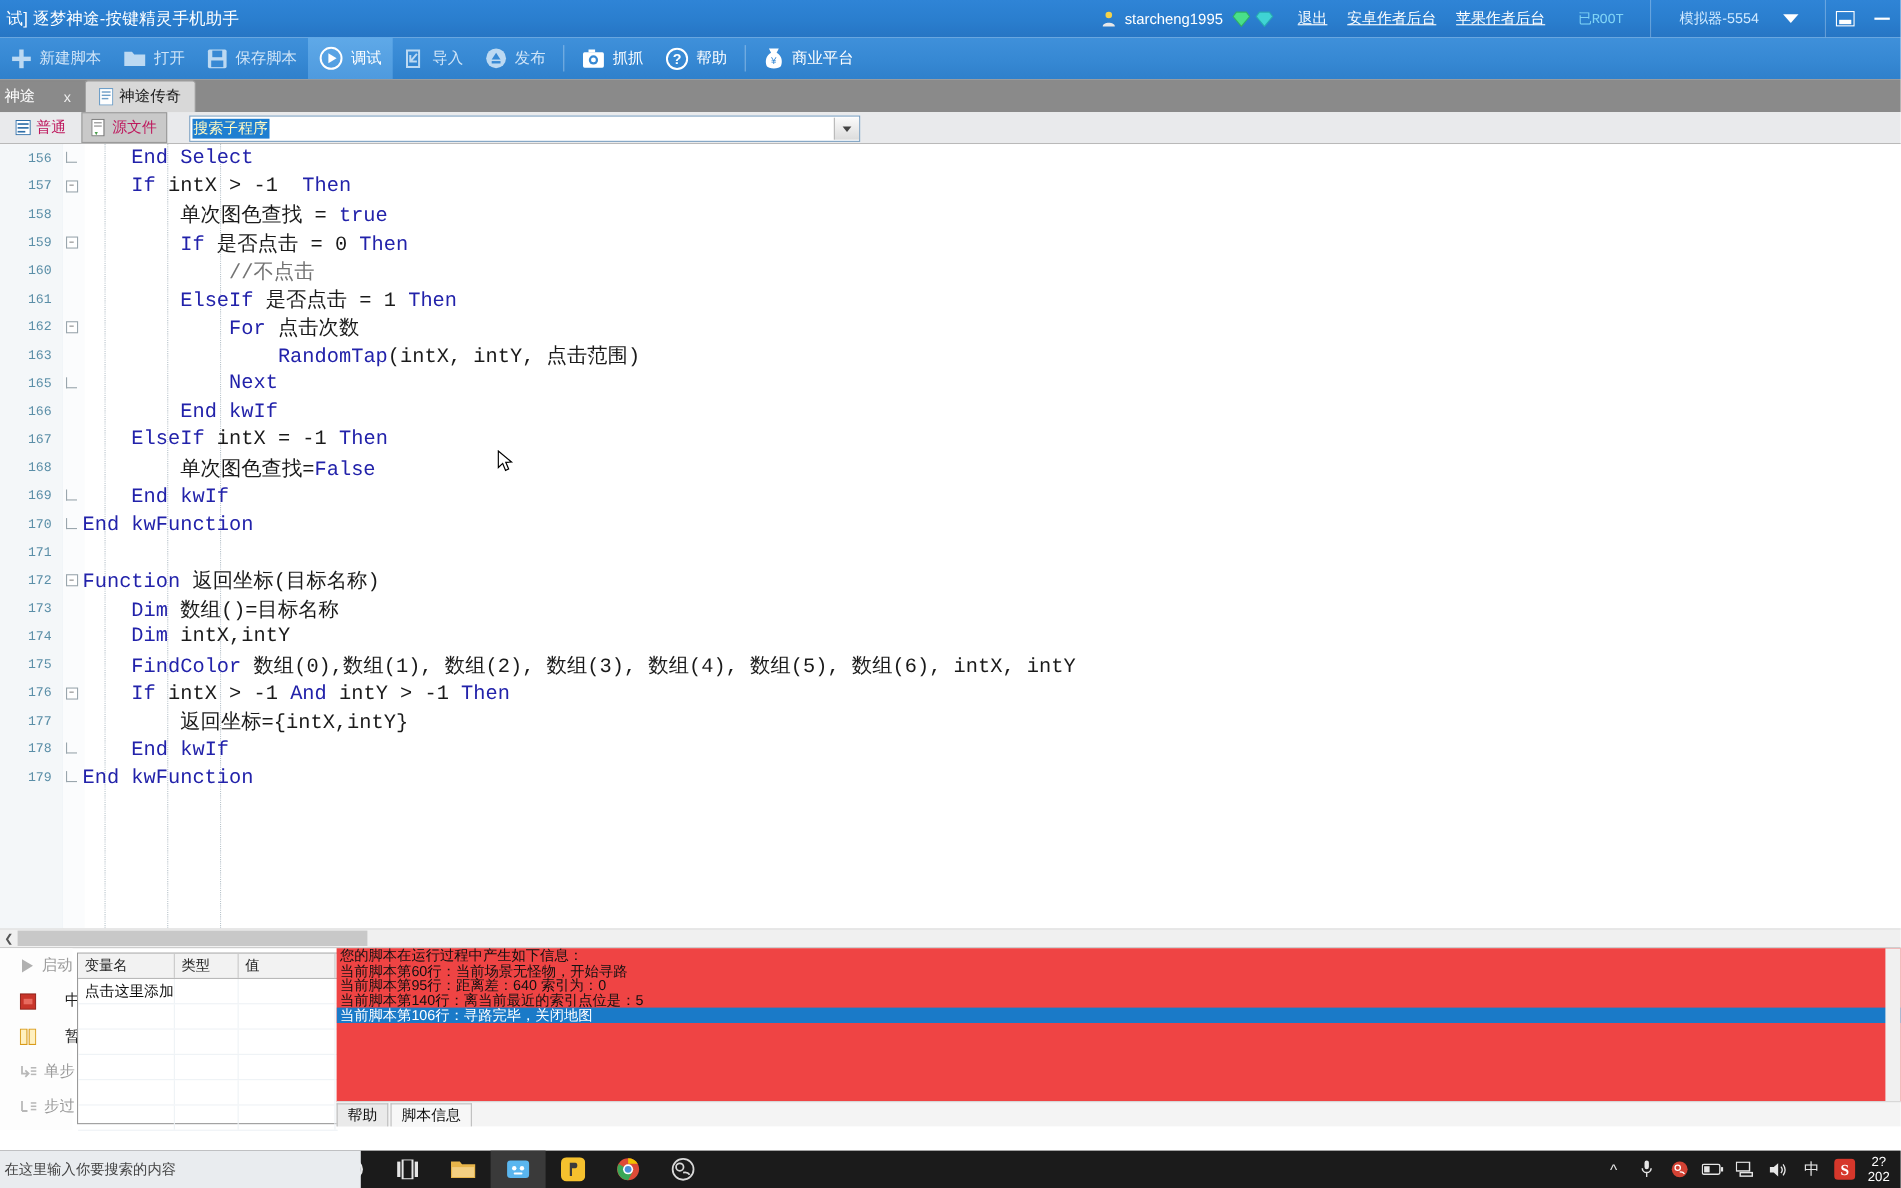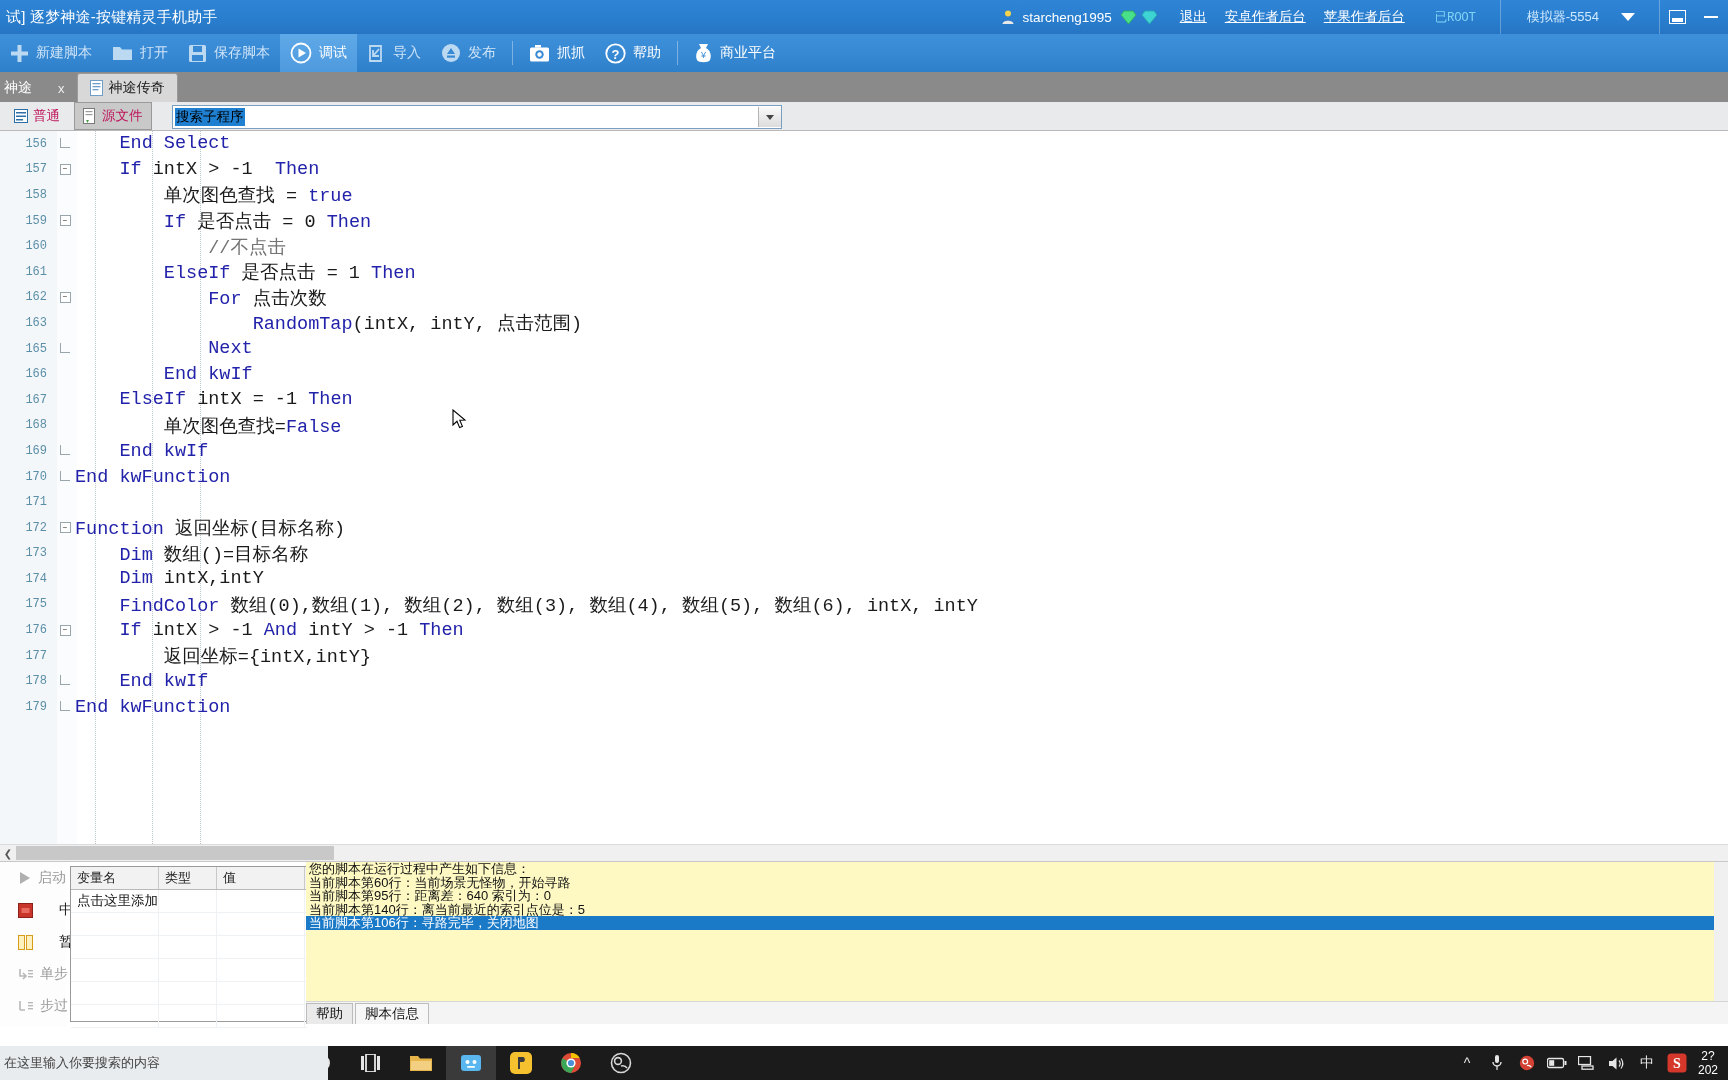--- a/index.html
+++ b/index.html
@@ -106,21 +106,21 @@
   }
   .vbtn.sel { background:#c9c9c9; border:1px solid #9a9a9a; }
   .vbtn .ic{margin-right:5px;display:inline-flex;}
   .combo {
     position:absolute; left:172px; top:116px; width:608px; height:22px;
     background:#ffffff; border:1px solid #7a9fc0;
     display:flex;align-items:center;
     transform: translateY(-11px);
   }
   .combo-val {
-    font-size:13.5px; color:#000000; background:#1f7fd1;
+    font-size:13.5px; color:#fef9c3; background:#1f7fd1;
     margin-left:2px; padding:0 1px; white-space:nowrap;
   }
   .combo-arrow{
     margin-left:auto; width:22px;height:20px;background:linear-gradient(to bottom,#fafafa,#dcdcdc);
     border-left:1px solid #b4b4b4; display:flex;align-items:center;justify-content:center;
   }
   .combo-arrow i{
     width:0;height:0;border-left:4px solid transparent;border-right:4px solid transparent;
     border-top:5px solid #444;display:block;
   }
@@ -203,21 +203,21 @@
   .vt-head div{
     font-size:13px;color:#222;display:flex;align-items:center;padding-left:6px;
     border-right:1px solid #c9c9c9;box-sizing:border-box;
   }
   .vt-row{display:flex;height:22px;border-bottom:1px solid #eef2f5;}
   .vt-row div{
     font-size:13.5px;color:#111;display:flex;align-items:center;padding-left:6px;
     border-right:1px solid #eef2f5;box-sizing:border-box;
   }
   .logbox{
-    position:absolute;left:306px;top:0;width:1422px;height:140px;background:#fef9c3;
+    position:absolute;left:306px;top:0;width:1422px;height:140px;background:#ef4444;
     overflow:hidden;
   }
   .logline{
     font-size:13px;color:#111;white-space:pre;line-height:13.5px;height:13.5px;
     font-family:"Liberation Sans", sans-serif;
     padding-left:3px;
   }
   .logline.selwide{ background:#1a7ac8; color:#ffffff; }
   .bottomtabs{
     position:absolute;left:306px;top:139px;width:1422px;height:22px;

